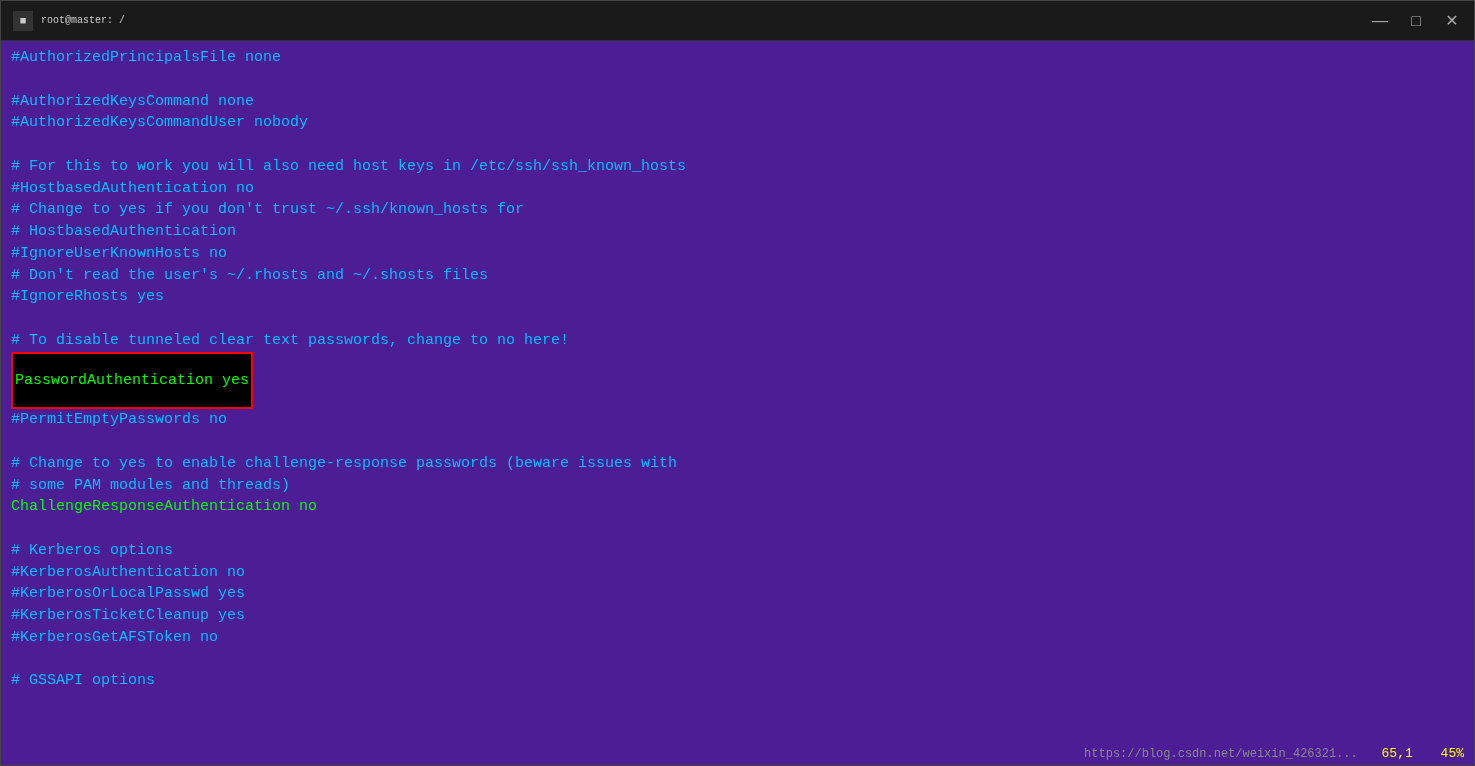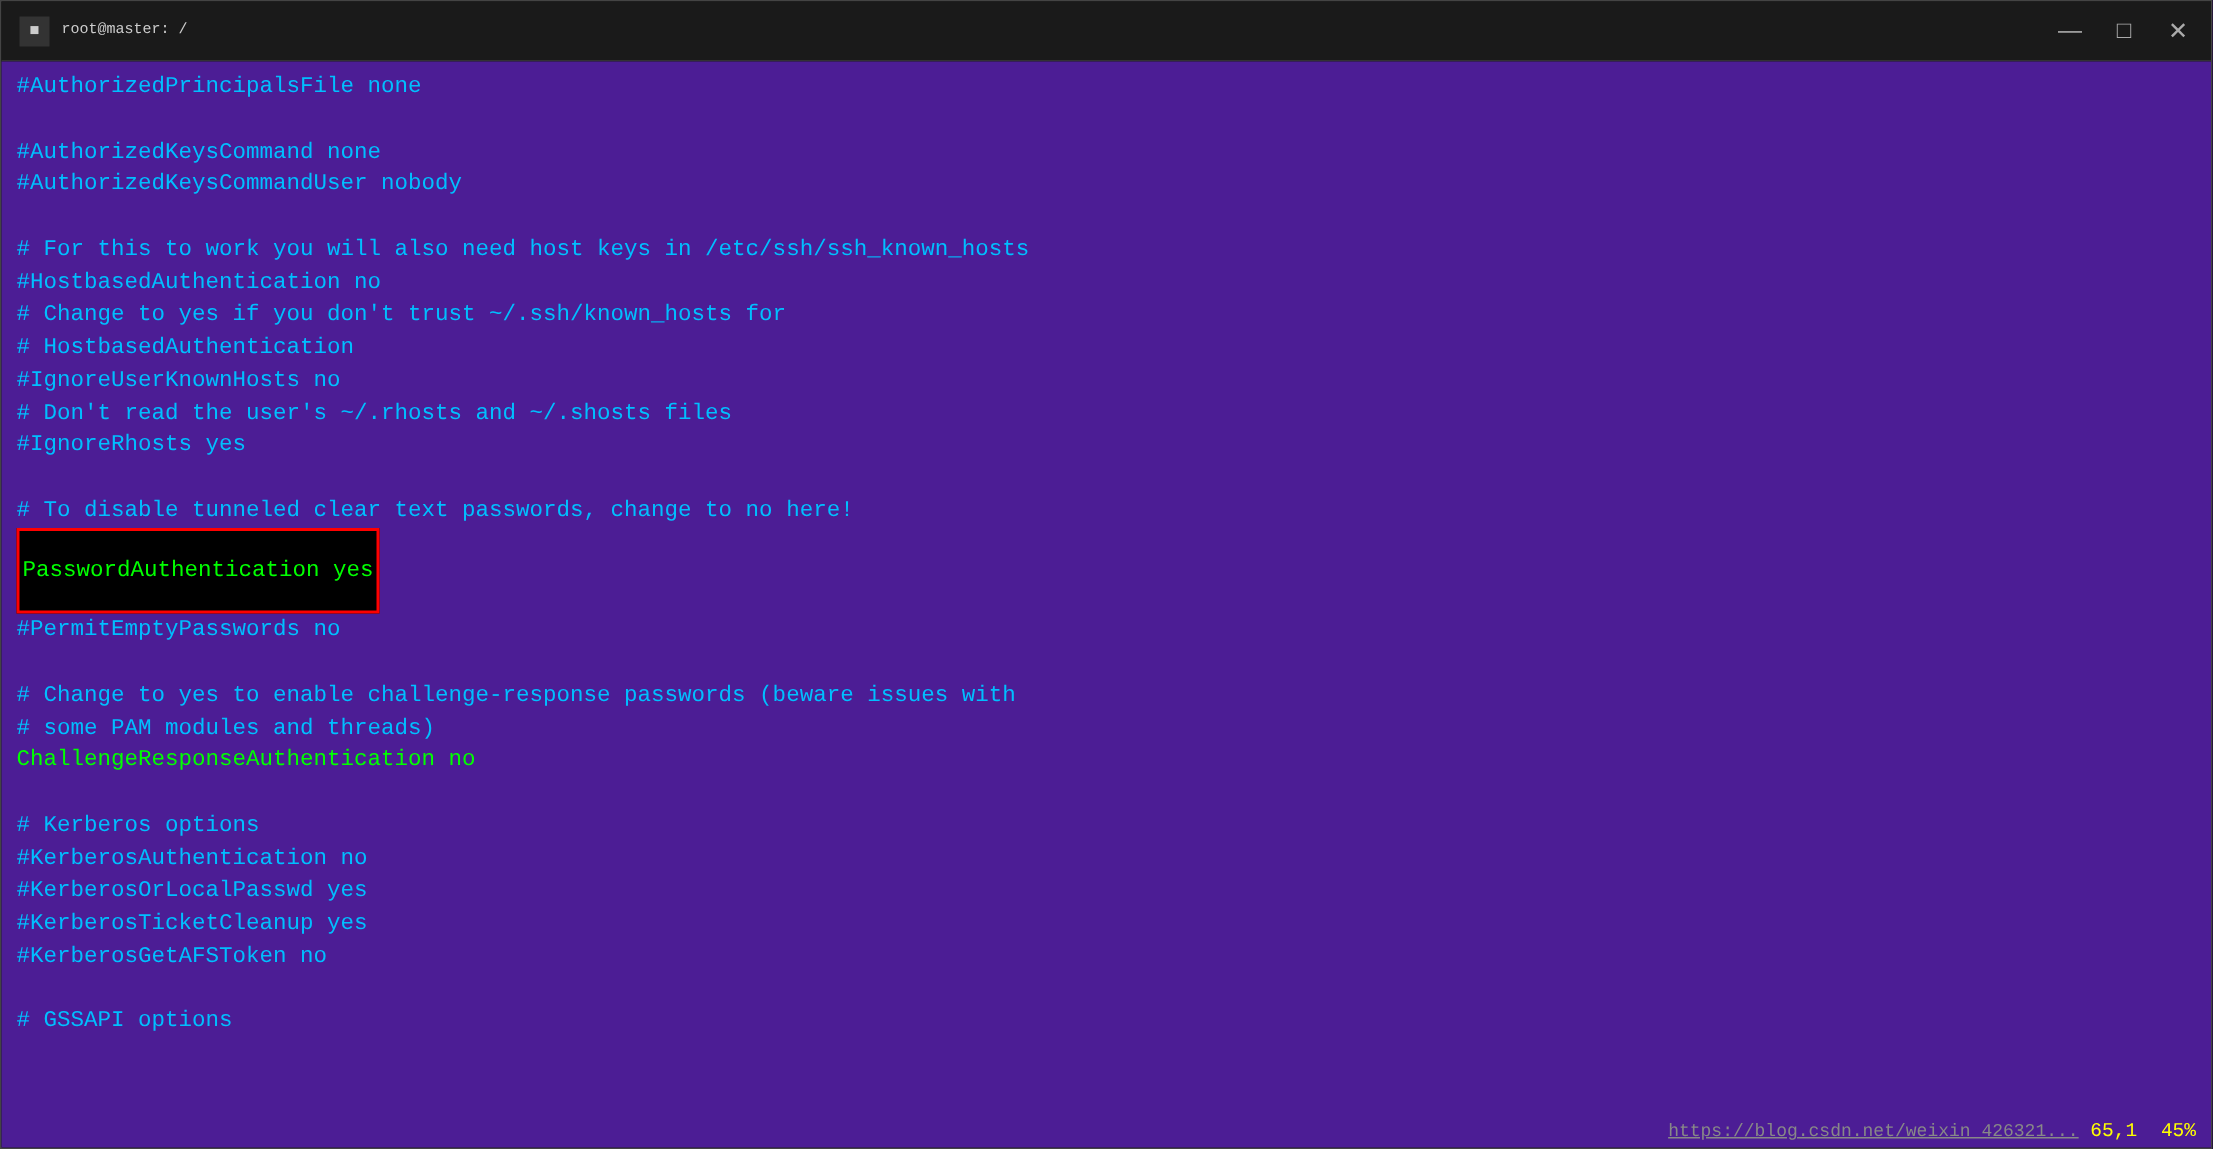--- a/index.html
+++ b/index.html
@@ -115,18 +115,18 @@
     <div class="title-bar-controls">
       <button class="title-bar-btn">—</button>
       <button class="title-bar-btn">□</button>
       <button class="title-bar-btn">✕</button>
     </div>
   </div>
 
   <div class="terminal-content">
     <div class="terminal-text"><span class="line" style="color: rgb(0, 191, 255);">#AuthorizedPrincipalsFile none</span><span class="line">​</span><span class="line" style="color: rgb(0, 191, 255);">#AuthorizedKeysCommand none</span><span class="line" style="color: rgb(0, 191, 255);">#AuthorizedKeysCommandUser nobody</span><span class="line">​</span><span class="line" style="color: rgb(0, 191, 255);"># For this to work you will also need host keys in /etc/ssh/ssh_known_hosts</span><span class="line" style="color: rgb(0, 191, 255);">#HostbasedAuthentication no</span><span class="line" style="color: rgb(0, 191, 255);"># Change to yes if you don't trust ~/.ssh/known_hosts for</span><span class="line" style="color: rgb(0, 191, 255);"># HostbasedAuthentication</span><span class="line" style="color: rgb(0, 191, 255);">#IgnoreUserKnownHosts no</span><span class="line" style="color: rgb(0, 191, 255);"># Don't read the user's ~/.rhosts and ~/.shosts files</span><span class="line" style="color: rgb(0, 191, 255);">#IgnoreRhosts yes</span><span class="line">​</span><span class="line" style="color: rgb(0, 191, 255);"># To disable tunneled clear text passwords, change to no here!</span><span class="line"><span class="highlighted-box">PasswordAuthentication yes</span></span><span class="line" style="color: rgb(0, 191, 255);">#PermitEmptyPasswords no</span><span class="line">​</span><span class="line" style="color: rgb(0, 191, 255);"># Change to yes to enable challenge-response passwords (beware issues with</span><span class="line" style="color: rgb(0, 191, 255);"># some PAM modules and threads)</span><span class="line" style="color: rgb(0, 255, 0);">ChallengeResponseAuthentication no</span><span class="line">​</span><span class="line" style="color: rgb(0, 191, 255);"># Kerberos options</span><span class="line" style="color: rgb(0, 191, 255);">#KerberosAuthentication no</span><span class="line" style="color: rgb(0, 191, 255);">#KerberosOrLocalPasswd yes</span><span class="line" style="color: rgb(0, 191, 255);">#KerberosTicketCleanup yes</span><span class="line" style="color: rgb(0, 191, 255);">#KerberosGetAFSToken no</span><span class="line">​</span><span class="line" style="color: rgb(0, 191, 255);"># GSSAPI options</span></div>
     <div class="status-bar">
-      <span style="color:#888; font-size:12px;text-decoration:underline;">https://blog.csdn.net/weixin_426321...</span>
-      <span style="">65,1</span>
-      <span style="margin-left:8px;">45%</span>
+      <span style="color:#888; font-size:12px;">https://blog.csdn.net/weixin_426321...</span>
+      <span style="margin-left:16px;">65,1</span>
+      <span style="margin-left:20px;">45%</span>
     </div>
   </div>
 </div>
 
 </body></html>

